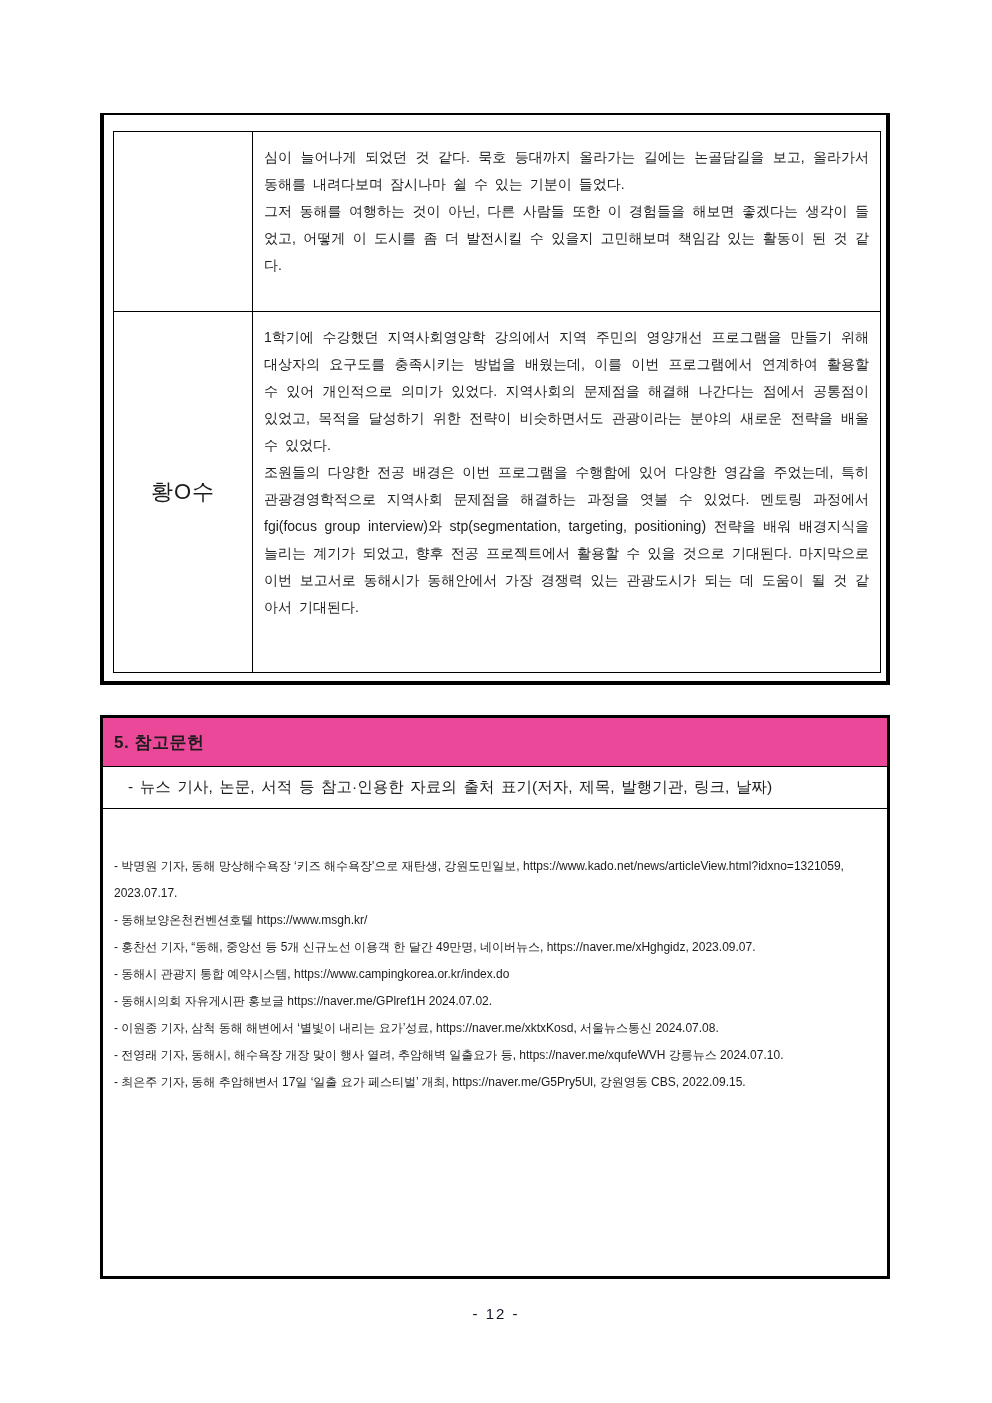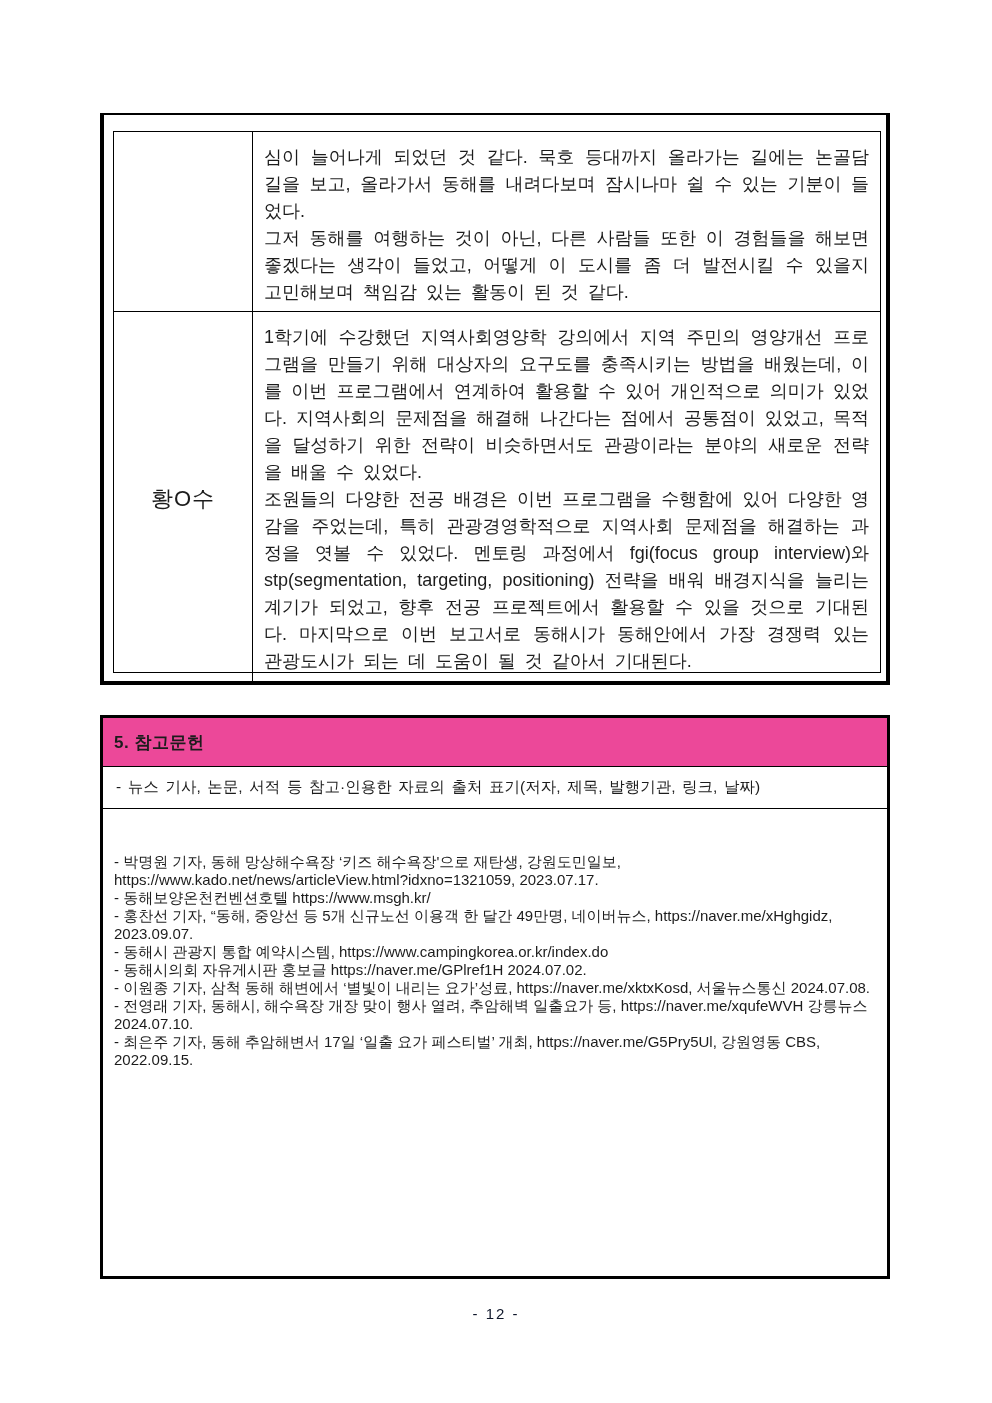--- a/index.html
+++ b/index.html
@@ -39,21 +39,21 @@
     border-right: 1.5px solid #000;
     display: flex;
     align-items: center;
     justify-content: center;
     font-size: 22px;
     letter-spacing: 1px;
   }
   .text-cell {
     flex: 1;
     padding: 12px 11px 10px 11px;
-    font-size: 18px;
+    font-size: 14px;
     line-height: 27px;
     text-align: justify;
     word-spacing: 0.22em;
     overflow: hidden;
   }
   .text-cell p + p { }
 
   
   .refs-block {
     position: absolute;
@@ -75,29 +75,29 @@
     font-size: 17px;
     font-weight: bold;
     letter-spacing: 0.5px;
   }
   .refs-guideline {
     height: 42px;
     flex: 0 0 42px;
     border-bottom: 1.5px solid #000;
     display: flex;
     align-items: center;
-    padding: 0 13px;
+    padding: 0 25px;
     font-size: 15.5px;
     word-spacing: 0.15em;
   }
   .refs-body {
     flex: 1;
     padding: 44px 11px 10px 11px;
-    font-size: 15px;
-    line-height: 18px;
+    font-size: 12px;
+    line-height: 27px;
     overflow: hidden;
   }
   .ref-item { overflow-wrap: break-word; }
 
   
   .page-number {
     position: absolute;
     left: 0; top: 1305px;
     width: 100%;
     text-align: center;

